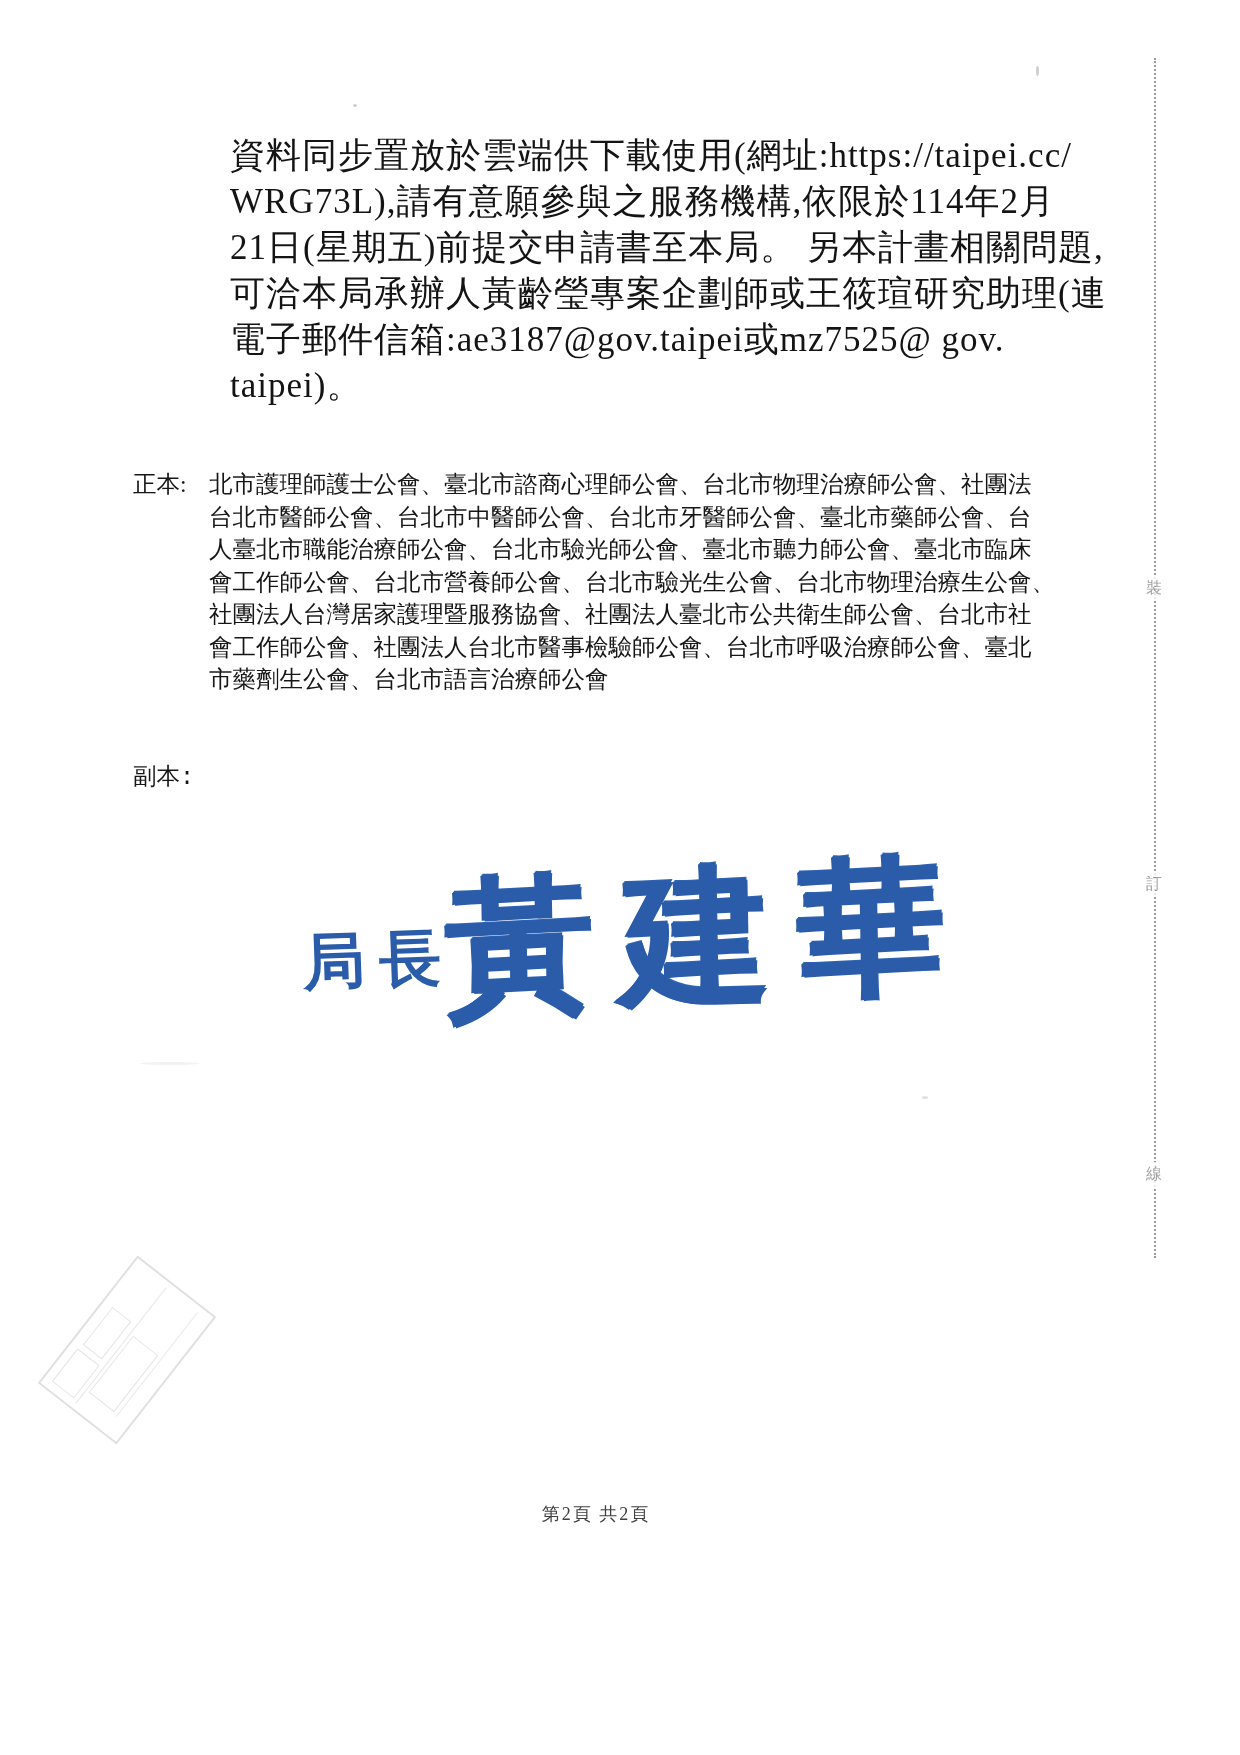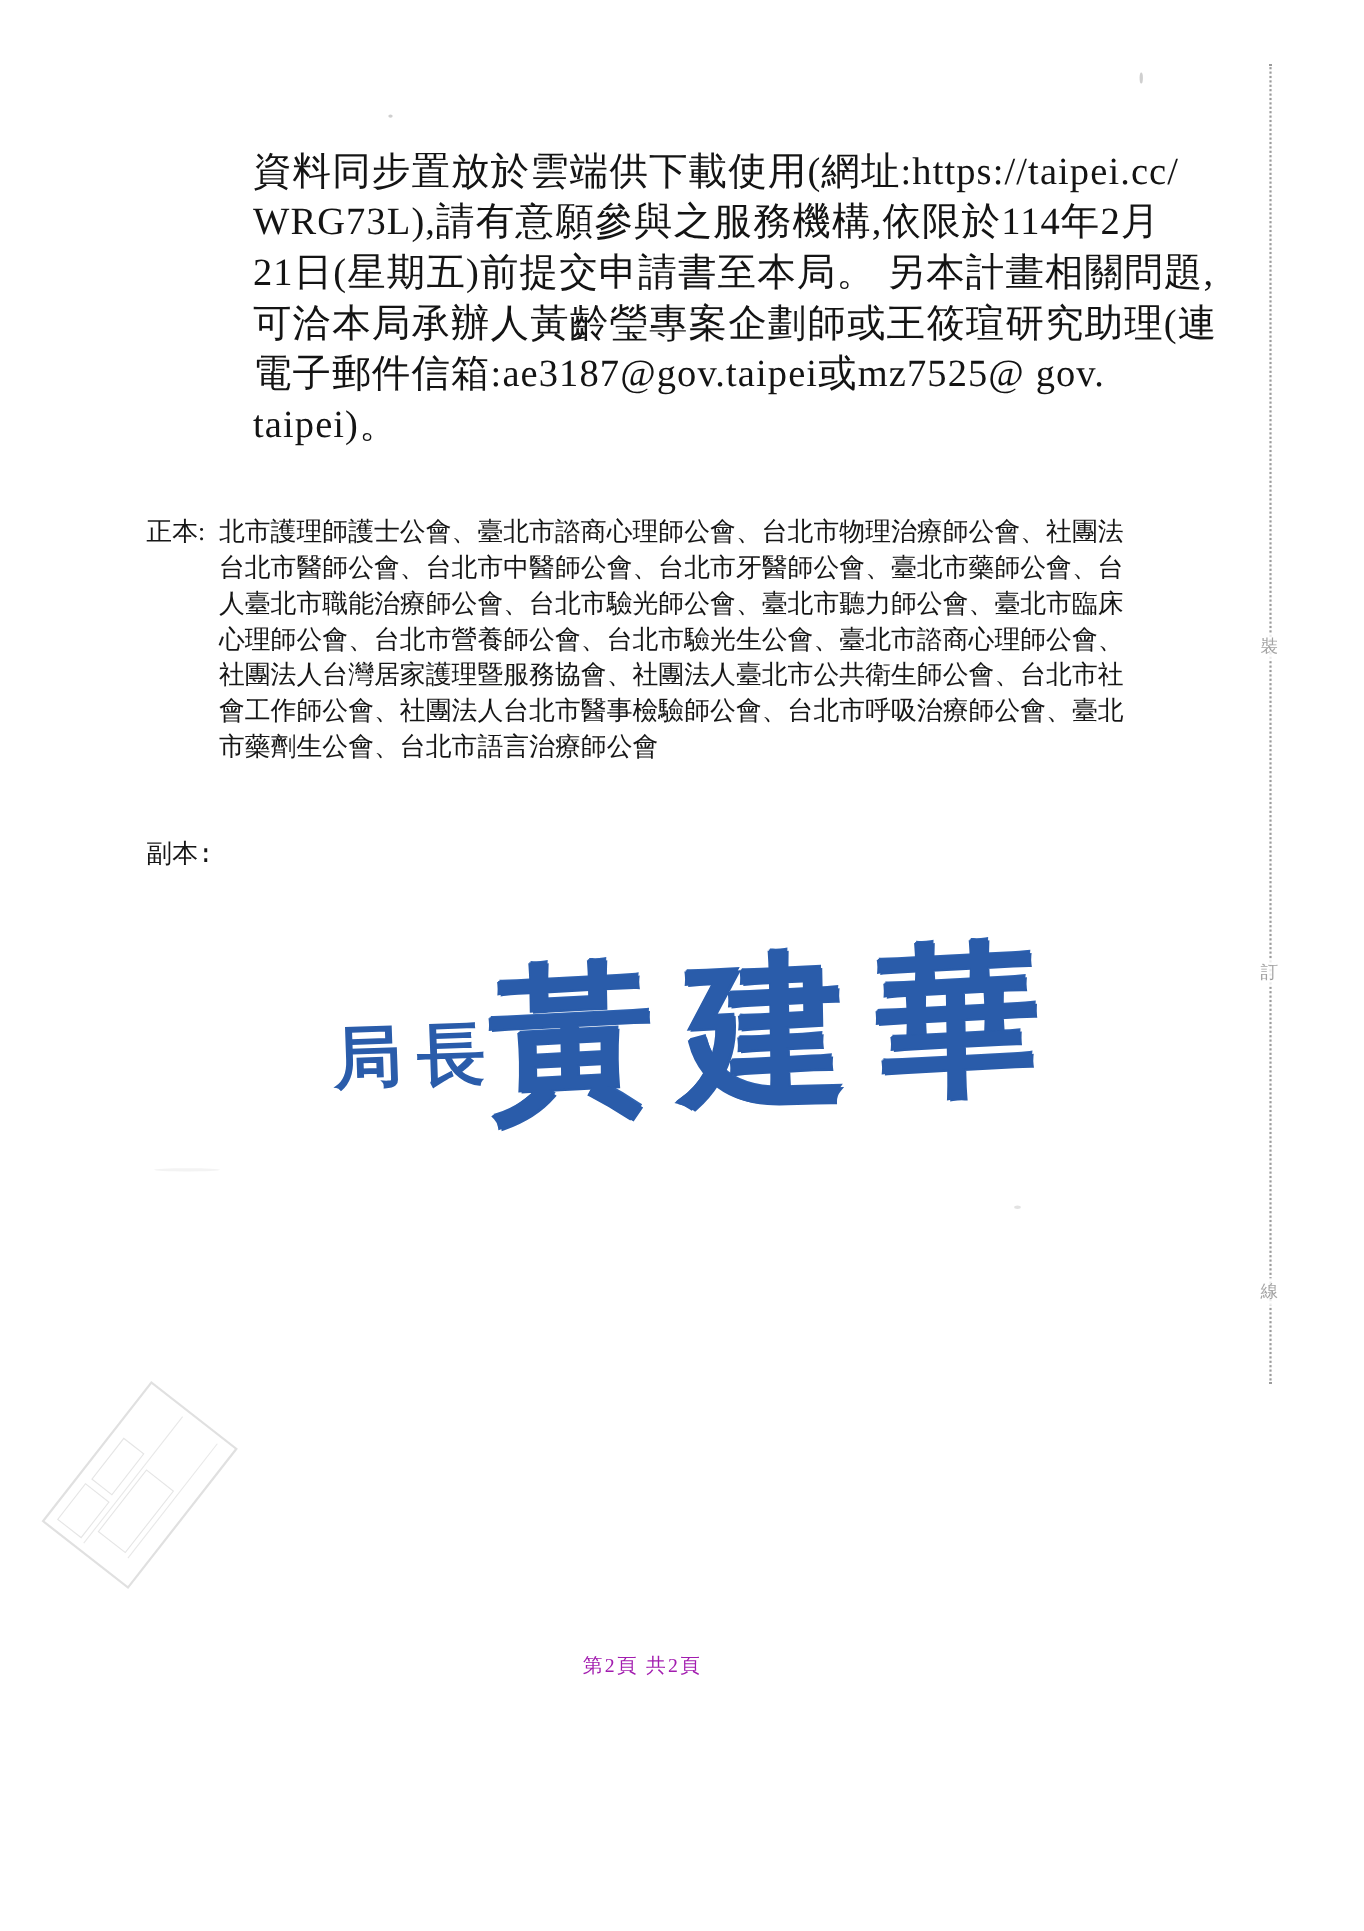--- a/index.html
+++ b/index.html
@@ -18,21 +18,21 @@
     font-size:35px;line-height:46px;
     letter-spacing:1px;
     color:#141414;
   }
   .body-text .line{white-space:nowrap;}
   
   .dist{
     position:absolute;left:133px;top:468px;width:900px;
     font-size:23.5px;line-height:32.5px;color:#161616;
   }
-  .dist-row{display:flex;align-items:flex-start;}
+  .dist-row{display:flex;align-items:flex-start;justify-content:space-between;}
   .dist-label{flex:0 0 66px;white-space:nowrap;}
   .dist-body{width:824px;}
   .dist-body .line{white-space:nowrap;}
   .copy-label{
     position:absolute;left:133px;top:760px;
     font-size:23.5px;color:#161616;white-space:nowrap;font-family:Liberation Mono, monospace;
   }
   
   .sig-title{
     position:absolute;left:303px;top:918px;
@@ -85,23 +85,23 @@
   .stamp-box .in1{left:8px;top:8px;width:40px;height:26px;}
   .stamp-box .in2{left:56px;top:10px;width:46px;height:22px;}
   .stamp-box .in3{left:22px;top:44px;width:70px;height:30px;}
   .stamp-box .ln{
     position:absolute;left:6px;right:6px;height:0;border-top:1px solid #bdbdbd;
   }
   .stamp-box .ln.a{top:40px;}
   .stamp-box .ln.b{top:80px;left:20px;}
   
   .footer{
-    position:absolute;left:4px;top:1502px;width:1160px;
+    position:absolute;left:16px;top:1502px;width:1160px;
     text-align:center;
-    font-size:18px;color:#a21caf;
+    font-size:18px;color:#404040;
     letter-spacing:2px;
   }
   
   .speck{position:absolute;background:#cfcfcf;border-radius:50%;}
   .s1{left:1036px;top:66px;width:3px;height:10px;}
   .s2{left:353px;top:104px;width:4px;height:3px;}
   .s3{left:922px;top:1096px;width:6px;height:3px;opacity:.6;}
   .s4{left:140px;top:1062px;width:60px;height:3px;opacity:.25;}
 </style>
 </head>
@@ -118,21 +118,21 @@
     <div class="line">taipei)。</div>
   </div>
 
   <div class="dist">
     <div class="dist-row">
       <div class="dist-label">正本:</div>
       <div class="dist-body">
         <div class="line">北市護理師護士公會、臺北市諮商心理師公會、台北市物理治療師公會、社團法</div>
         <div class="line">台北市醫師公會、台北市中醫師公會、台北市牙醫師公會、臺北市藥師公會、台</div>
         <div class="line">人臺北市職能治療師公會、台北市驗光師公會、臺北市聽力師公會、臺北市臨床</div>
-        <div class="line">心理師公會、台北市營養師公會、台北市驗光生公會、臺北市諮商心理師公會、</div>
+        <div class="line">會工作師公會、台北市營養師公會、台北市驗光生公會、台北市物理治療生公會、</div>
         <div class="line">社團法人台灣居家護理暨服務協會、社團法人臺北市公共衛生師公會、台北市社</div>
         <div class="line">會工作師公會、社團法人台北市醫事檢驗師公會、台北市呼吸治療師公會、臺北</div>
         <div class="line">市藥劑生公會、台北市語言治療師公會</div>
       </div>
     </div>
   </div>
 
   <div class="copy-label">副本:</div>
 
   <div class="sig-title" style="color: rgb(42, 92, 170);">局長</div>

